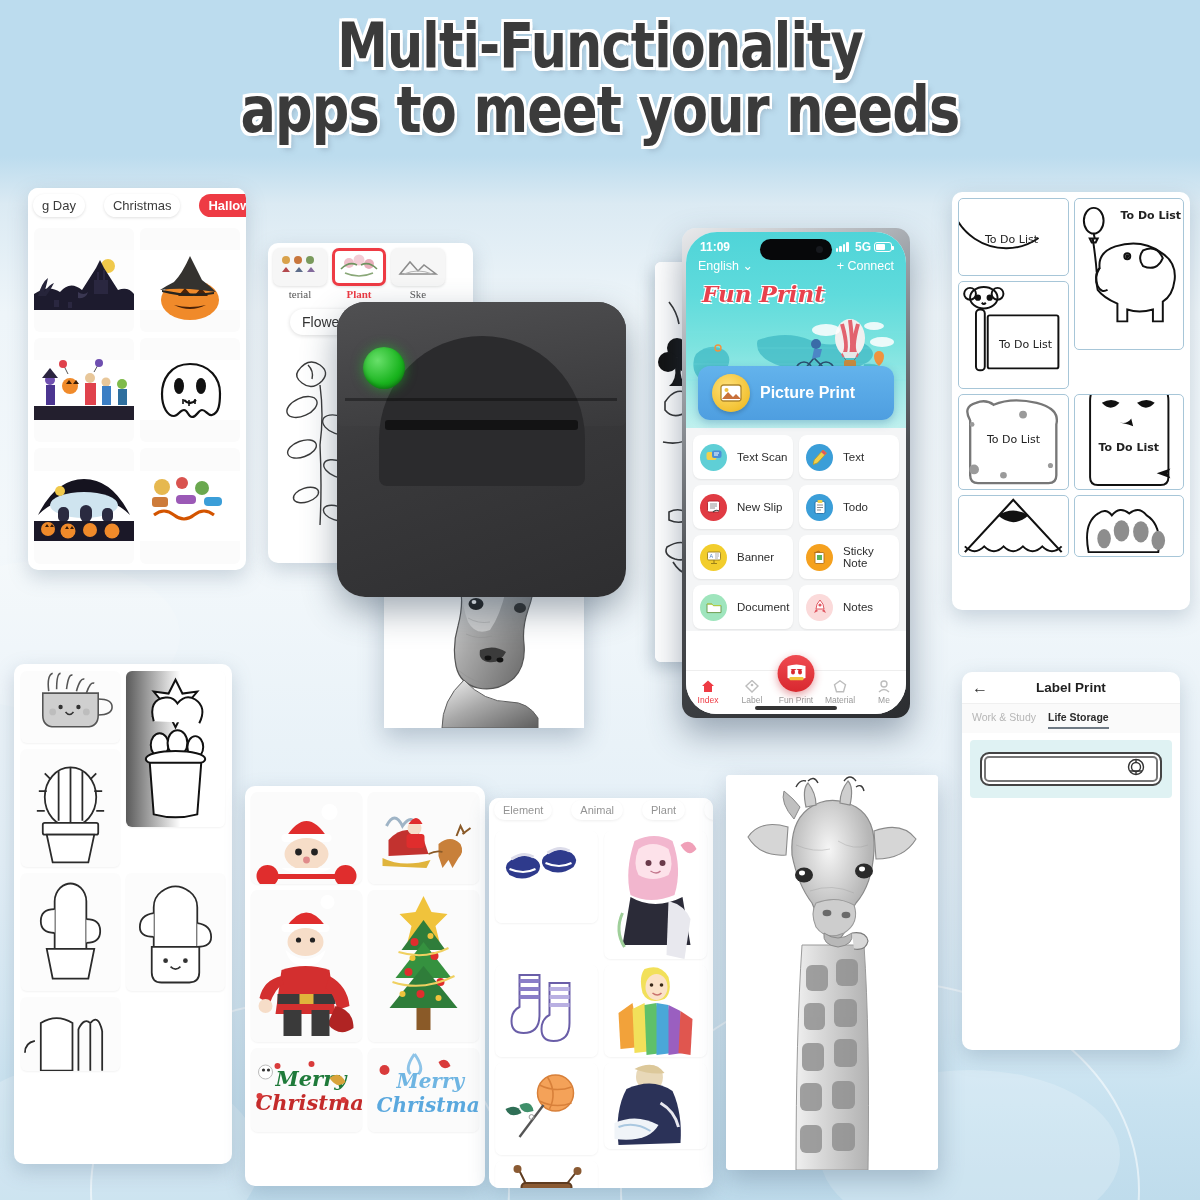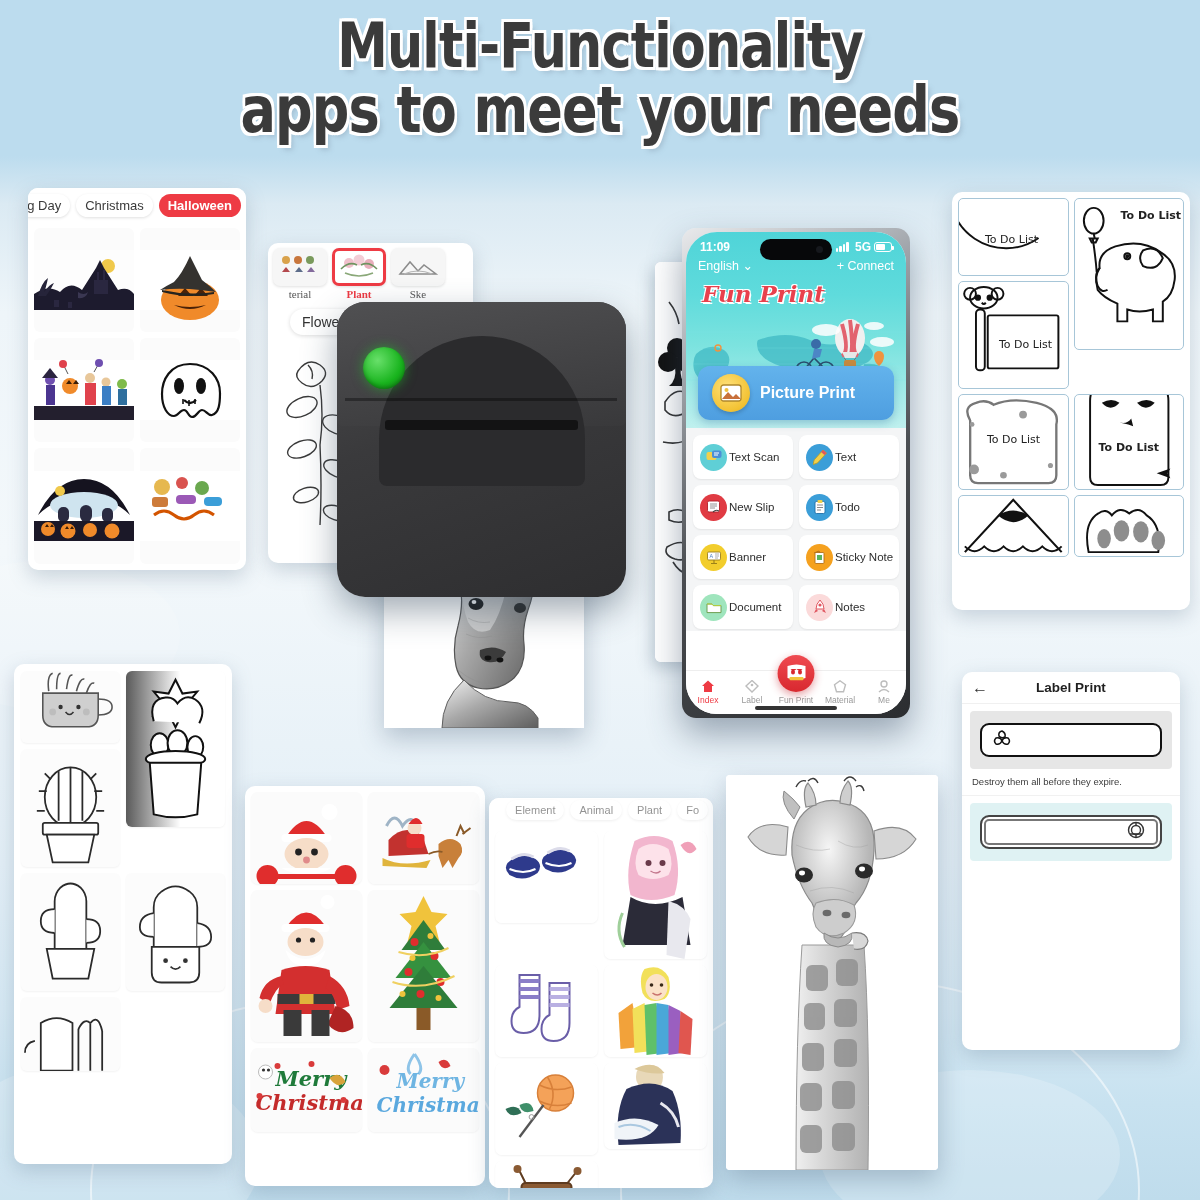--- a/index.html
+++ b/index.html
@@ -44,21 +44,21 @@
   
   .panel {
     position: absolute;
     background: #fff;
     border-radius: 10px;
     box-shadow: 0 7px 20px rgba(90,115,140,.28);
     overflow: hidden;
   }
 
   
-  .tabrow { display: flex; align-items: center; gap: 6px; padding: 6px 5px 5px; background:#fff;justify-content:flex-end; }
+  .tabrow { display: flex; align-items: center; gap: 19px; padding: 6px 5px 5px; background:#fff; }
   .tab {
     font-size: 13px; color: #3a3a3a; background: #fff;
     border-radius: 14px; padding: 4px 9px; white-space: nowrap;
     box-shadow: 0 1px 3px rgba(0,0,0,.12);
   }
   .tab.sel { background: #ee3b44; color: #fff; font-weight: 600; box-shadow: none; }
 
   
   #halloween { left: 28px; top: 188px; width: 218px; height: 382px; }
   .hw-grid { display: grid; grid-template-columns: 1fr 1fr; gap: 6px; padding: 6px; }
@@ -122,21 +122,21 @@
   .pic-print { position:absolute; left:12px; right:12px; bottom:8px; height:54px; z-index:4;
     background:linear-gradient(180deg,#63b3ec,#4e9ee0); border-radius:12px; display:flex; align-items:center;
     box-shadow:0 3px 8px rgba(30,90,150,.3);}
   .pic-ico { width:38px;height:38px;border-radius:50%;margin:0 10px 0 14px;
     background:radial-gradient(circle at 40% 35%,#ffe17a,#f3c233 70%,#e0aa1c);
     display:flex;align-items:center;justify-content:center; box-shadow:0 2px 4px rgba(0,0,0,.2);}
   .pic-label { color:#fff; font-size:16px; font-weight:700; }
 
   .app-grid { display:grid; grid-template-columns:1fr 1fr; gap:6px; padding:7px 7px 2px; background:#f4f5f6;}
   .app-card { background:#fff; border-radius:8px; height:44px; display:flex; align-items:center;
-              padding-left:7px; gap:2px; box-shadow:0 1px 2px rgba(0,0,0,.07);}
+              padding-left:7px; gap:10px; box-shadow:0 1px 2px rgba(0,0,0,.07);}
   .app-ico { width:27px;height:27px;border-radius:50%; flex:0 0 auto; display:flex;align-items:center;justify-content:center;
              font-size:13px; }
   .app-lbl { font-size:11.5px; color:#2d2d2d; }
 
   .tabbar { position:absolute; left:0; right:0; bottom:0; height:44px; background:#fff;
             display:flex; align-items:center; justify-content:space-around; border-top:1px solid #eee;}
   .tb { display:flex; flex-direction:column; align-items:center; gap:2px; width:20%; }
   .tb span { font-size:8.5px; color:#9a9a9a; }
   .tb.act span { color:#ee3b44; }
   .tb-center { position:absolute; left:50%; transform:translateX(-50%); bottom:22px; width:37px;height:37px;
@@ -1076,37 +1076,25 @@
       <path d="M84 116 q22-8 44 2"></path>
     </g>
   </svg>
 </div>
 
 <div class="panel" id="labelprint">
   <div class="lp-head">
     <div class="lp-back">←</div>
     <div class="lp-title">Label Print</div>
   </div>
-
-  <div class="lp-item">
-    <div class="lp-band" style="background:#e6e6e6;">
-      <div class="lp-chip solid">
-        <span style="margin-left:10px;">
-          <svg width="20" height="18" viewBox="0 0 20 18">
-              <g fill="none" stroke="#111" stroke-width="1.5">
-            <path d="M10 2 q4 2 3 6 q-4 2-6-1 q-1-4 3-5z"></path>
-            <path d="M4 9 q5-1 6 3 q-2 4-6 3 q-3-3 0-6z"></path>
-            <path d="M16 9 q-5-1-6 3 q2 4 6 3 q3-3 0-6z"></path>
-          </g>
-            </svg>
-        </span>
-      </div>
-    </div>
-    <div class="lp-cap">Destroy them all before they expire.</div>
-  </div>
+  <div class="lp-tabs">
+    <div class="lp-tab">Work &amp; Study</div>
+    <div class="lp-tab sel">Life Storage</div>
+  </div>
+
 
 
   <div class="lp-item">
     <div class="lp-band" style="background:#dff2f3;">
       <div class="lp-chip dbl" style="justify-content:flex-end;">
         <span style="margin-right:14px;">
           <svg width="20" height="20" viewBox="0 0 20 20">
               <g fill="none" stroke="#333" stroke-width="1.4">
             <circle cx="10" cy="10" r="7.5"></circle>
                 <circle cx="10" cy="10" r="4.5"></circle>

